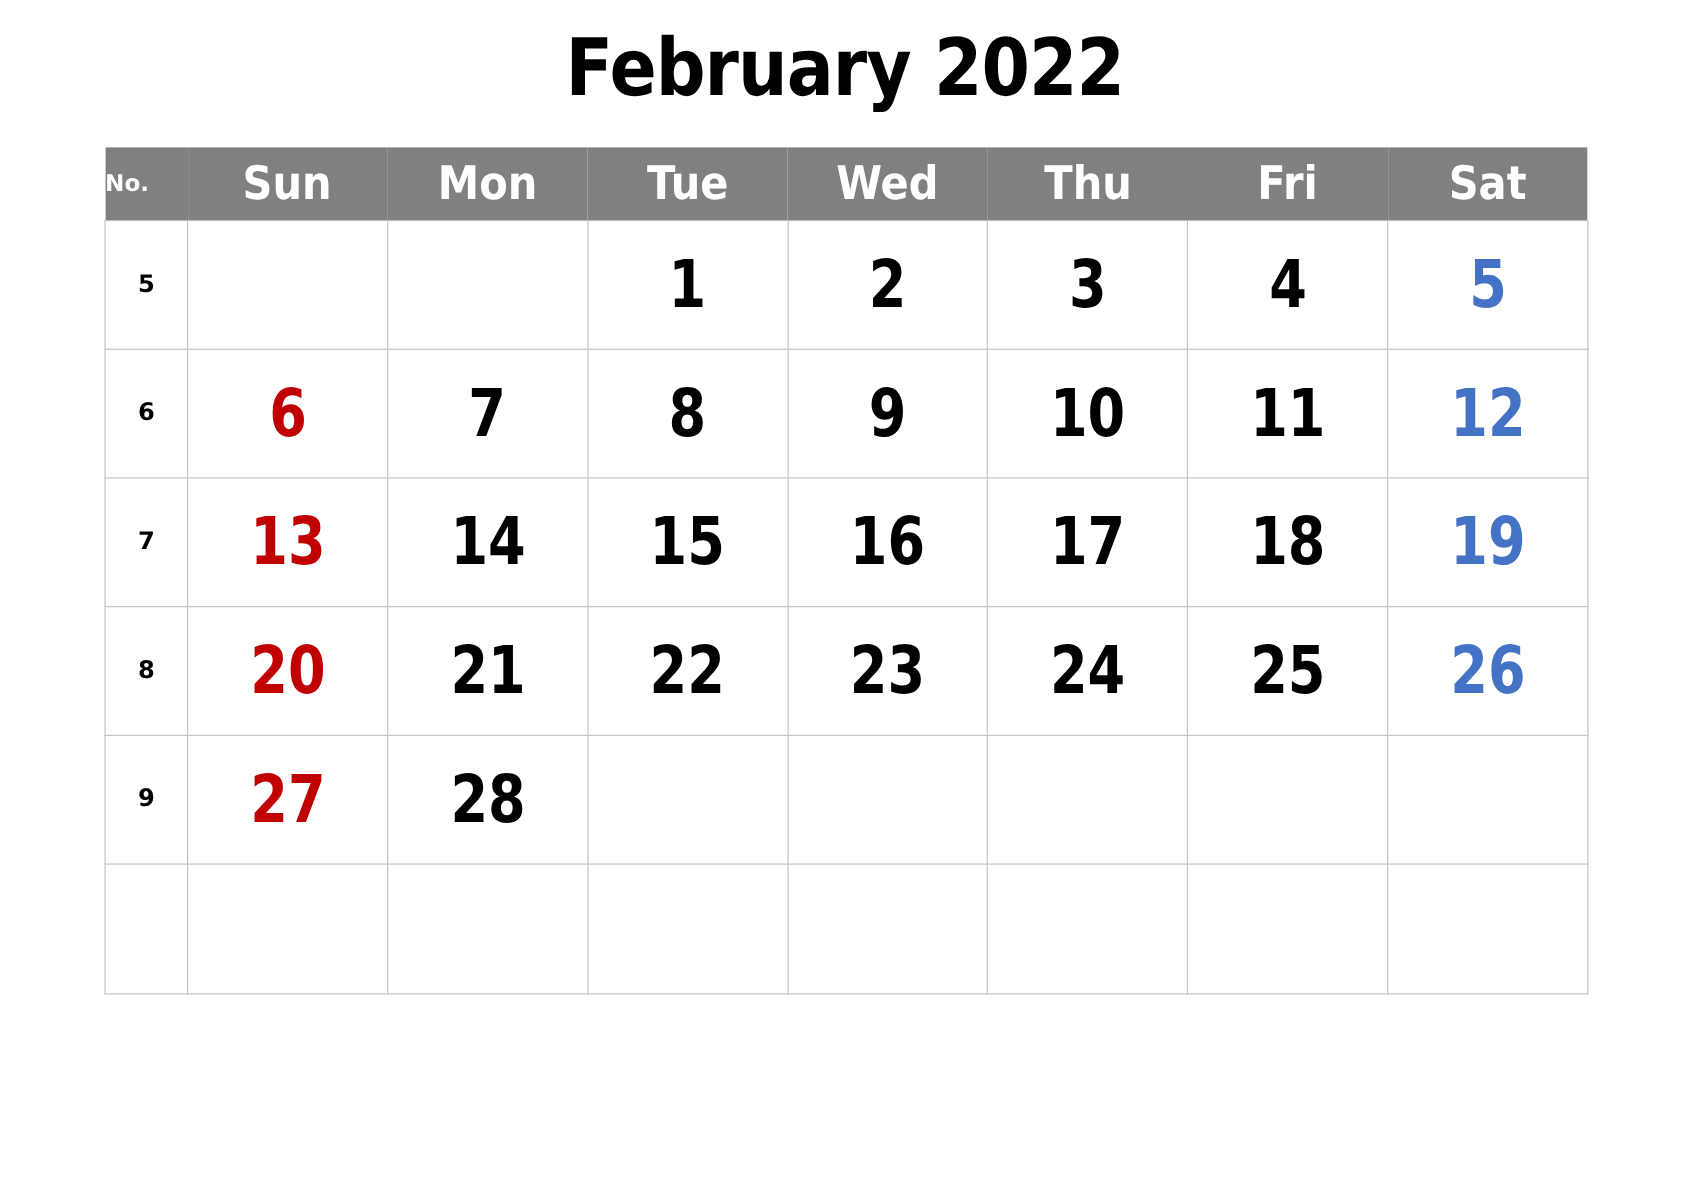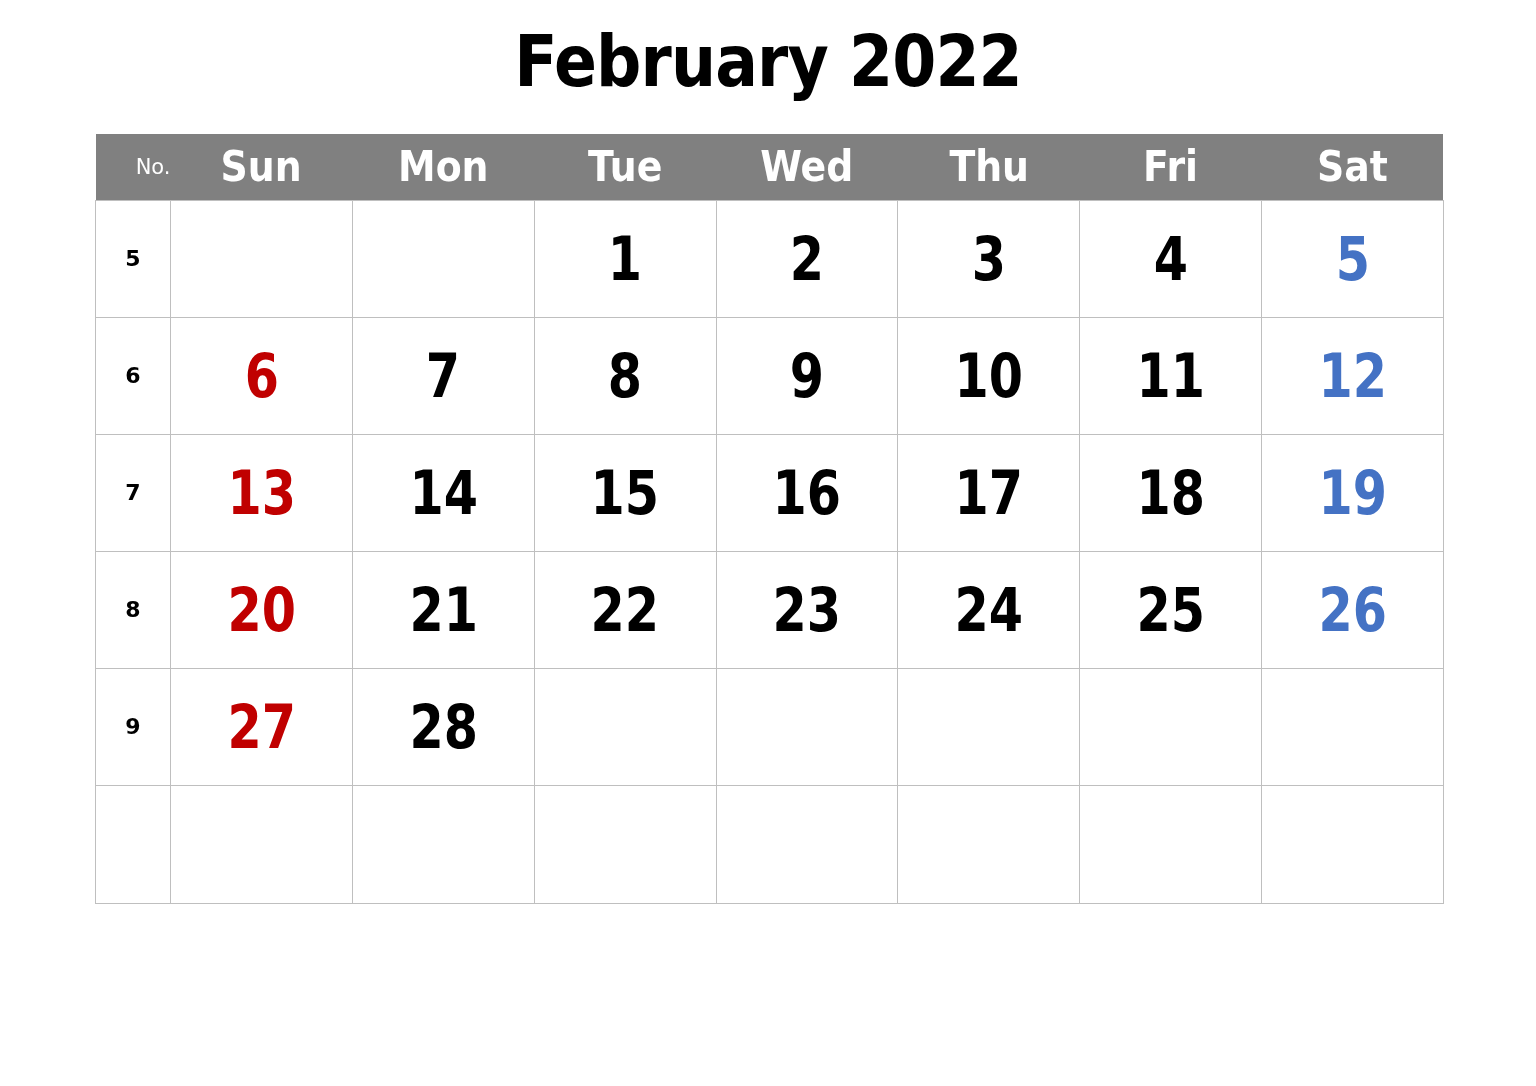--- a/index.html
+++ b/index.html
@@ -63,22 +63,22 @@
     vertical-align: middle;
     font-family: "DejaVu Sans", sans-serif;
     font-weight: 700;
     font-size: 42px;
     line-height: 46px;
     letter-spacing: 0px;
   }
   thead tr.dow-row th.wk-head {
     font-size: 21px;
     line-height: 24px;
-    font-weight: 400;
-    text-align: right;
+    font-weight: 700;
+    text-align: left;
     margin-left: 36px;
   }
   thead tr.dow-row th .dow-label {
     display: inline-block;
     transform: scaleX(0.9);
   }
 
   tbody td {
     border: 1px solid #bfbfbf;
     height: 116px;

